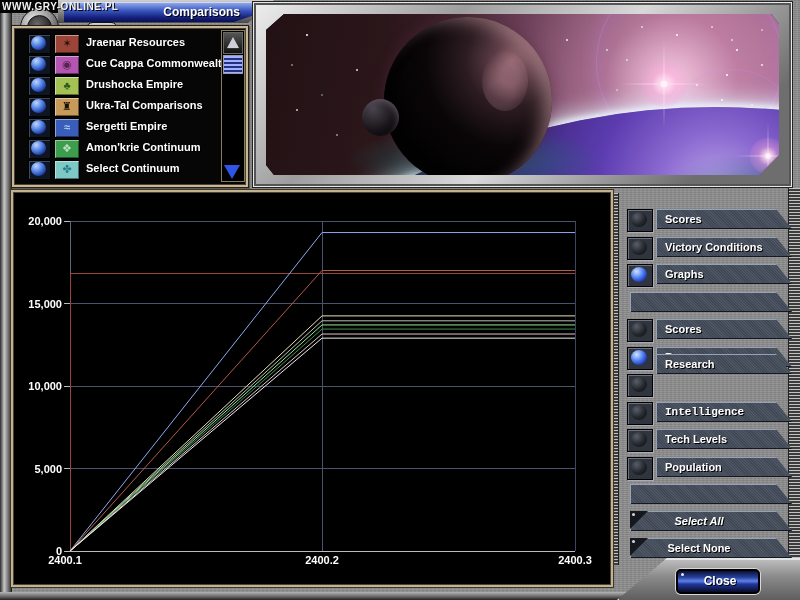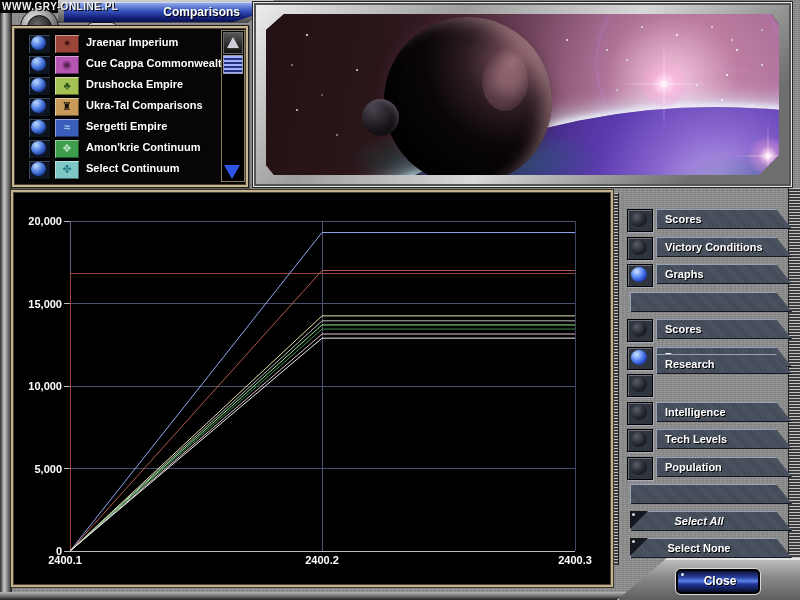--- a/index.html
+++ b/index.html
@@ -165,21 +165,21 @@
   <div class="abs txt" id="title-text">Comparisons</div>
   <div class="abs" id="menu-button"></div>
   <div class="abs" id="oval-button"></div>
   <div class="abs txt" id="watermark">WWW.GRY-ONLINE.PL</div>
 
   <div class="abs" id="empire-panel">
     <div id="empire-rows">
         <div class="erow">
           <div class="sphere"></div>
           <div class="flag" style="background: rgb(155, 69, 56); color: rgb(46, 16, 10);">✶</div>
-          <div class="ename txt">Jraenar Imperium</div>
+          <div class="ename txt">Jraenar Resources</div>
         </div>
         <div class="erow">
           <div class="sphere"></div>
           <div class="flag" style="background: rgb(180, 85, 178); color: rgb(85, 35, 79);">◉</div>
           <div class="ename txt">Cue Cappa Commonwealth</div>
         </div>
         <div class="erow">
           <div class="sphere"></div>
           <div class="flag" style="background: rgb(164, 194, 84); color: rgb(47, 92, 30);">♣</div>
           <div class="ename txt">Drushocka Empire</div>
@@ -293,21 +293,21 @@
       </div>
       <div class="abs light on" style="top: 347px;"></div>
       <div class="abs bar" style="top: 347px;">
         <div class="txt">Resources</div>
       </div>
       <div class="abs light" style="top: 374px;"></div>
       <div class="abs bar" style="top: 354px;">
         <div class="txt">Research</div>
       </div>
       <div class="abs light" style="top: 402px;"></div>
-      <div class="abs bar" style="top: 402px;">
+      <div class="abs bar" style="top: 402px; font-family: Liberation Mono, monospace;">
         <div class="txt">Intelligence</div>
       </div>
       <div class="abs light" style="top: 429px;"></div>
       <div class="abs bar" style="top: 429px;">
         <div class="txt">Tech Levels</div>
       </div>
       <div class="abs light" style="top: 457px;"></div>
       <div class="abs bar" style="top: 457px;">
         <div class="txt">Population</div>
       </div>

